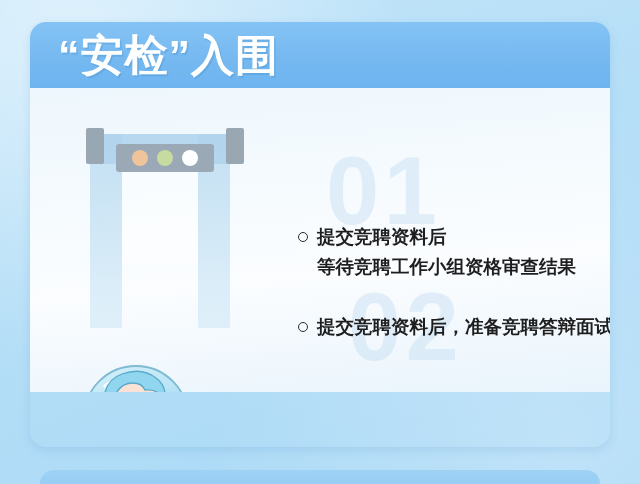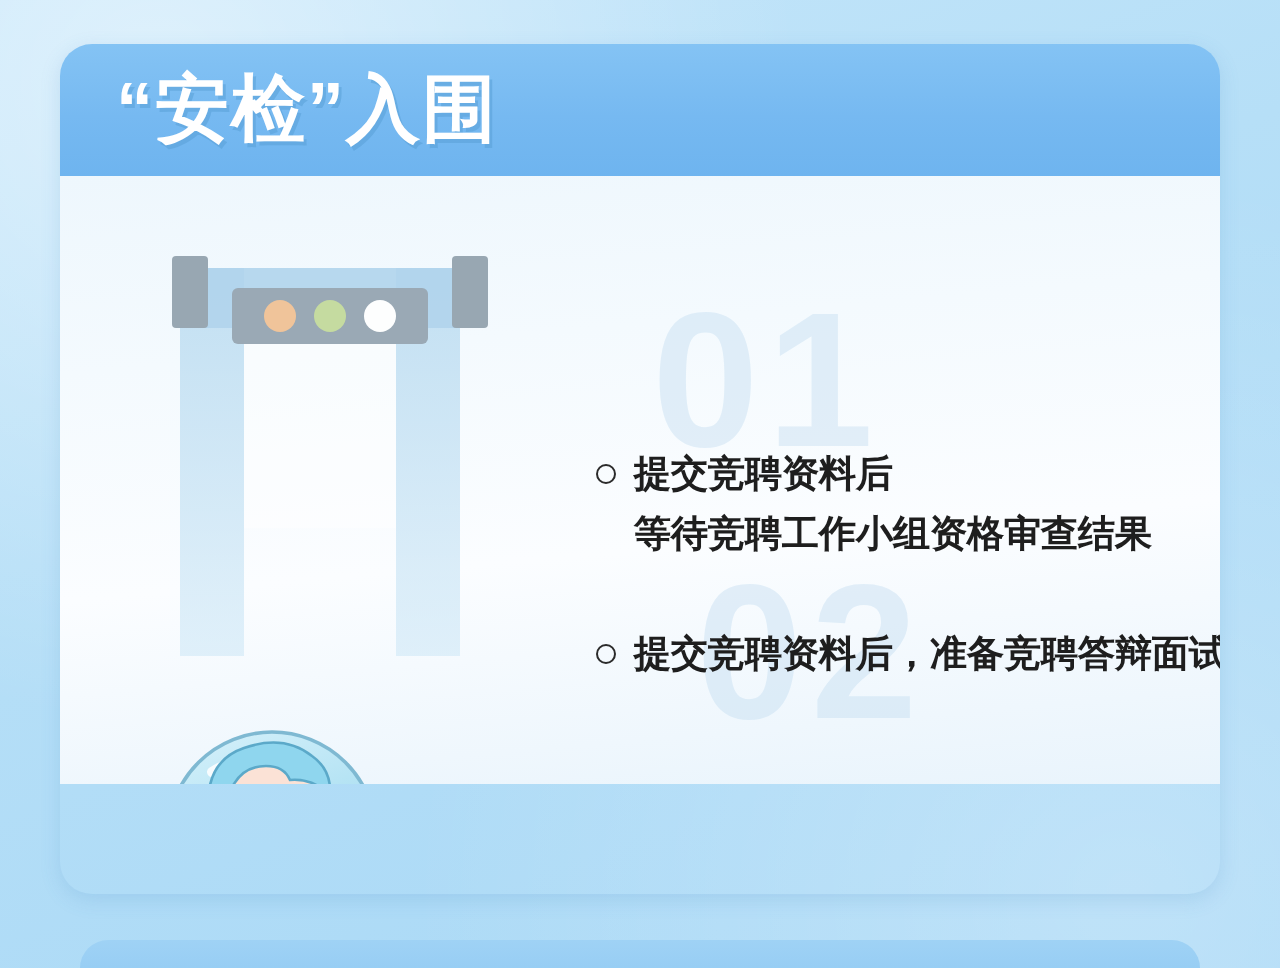--- a/index.html
+++ b/index.html
@@ -42,21 +42,21 @@
     left: 0;
     top: 0;
     width: 100%;
     height: 66px;
     background: linear-gradient(180deg, #84c3f4 0%, #76b9f1 55%, #6eb4ef 100%);
   }
   .card-title {
     position: absolute;
     left: 28px;
     top: 8px;
-    font-size: 37px;
+    font-size: 43px;
     font-weight: bold;
     color: #ffffff;
     letter-spacing: 1px;
     text-shadow: 1.5px 2px 0 rgba(90,160,215,.55);
     white-space: nowrap;
     line-height: 50px;
   }
 
   .card-body {
     position: absolute;

